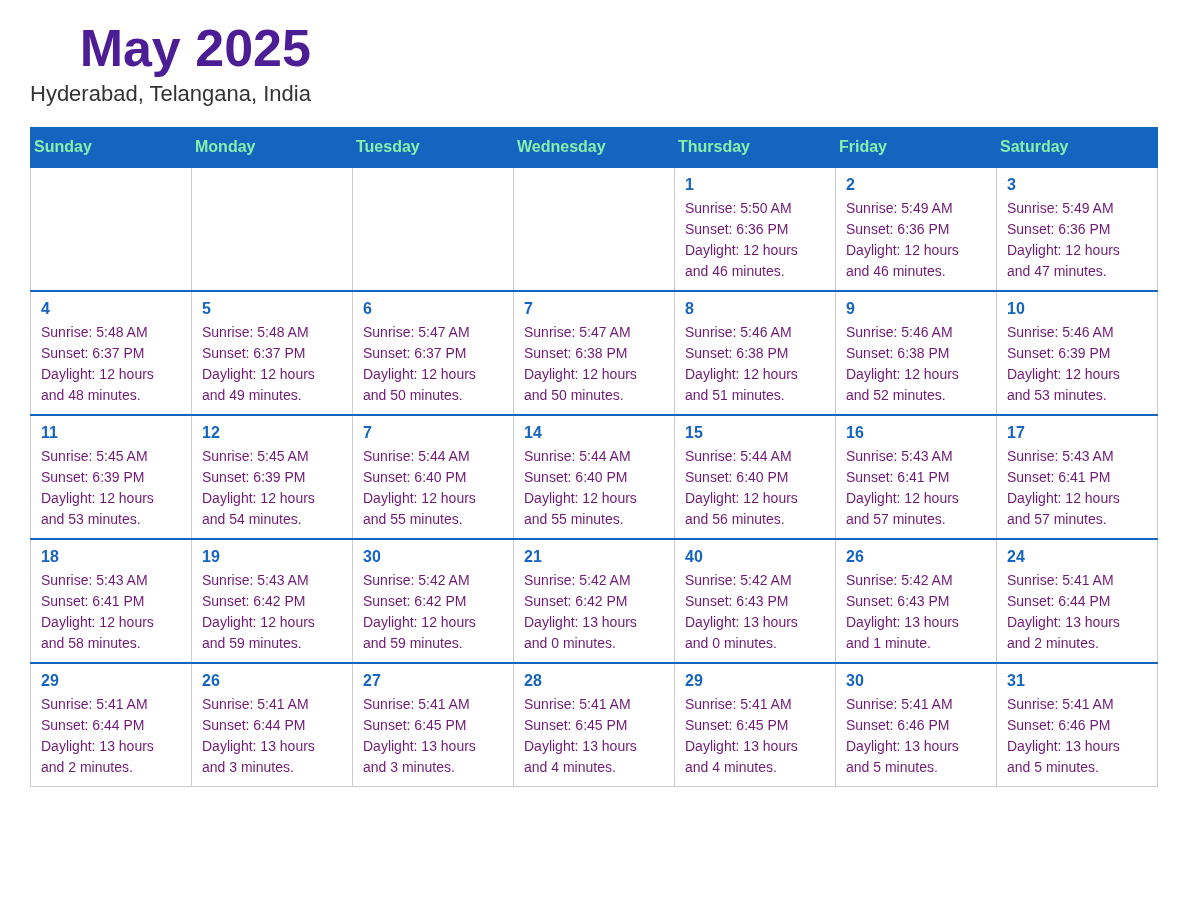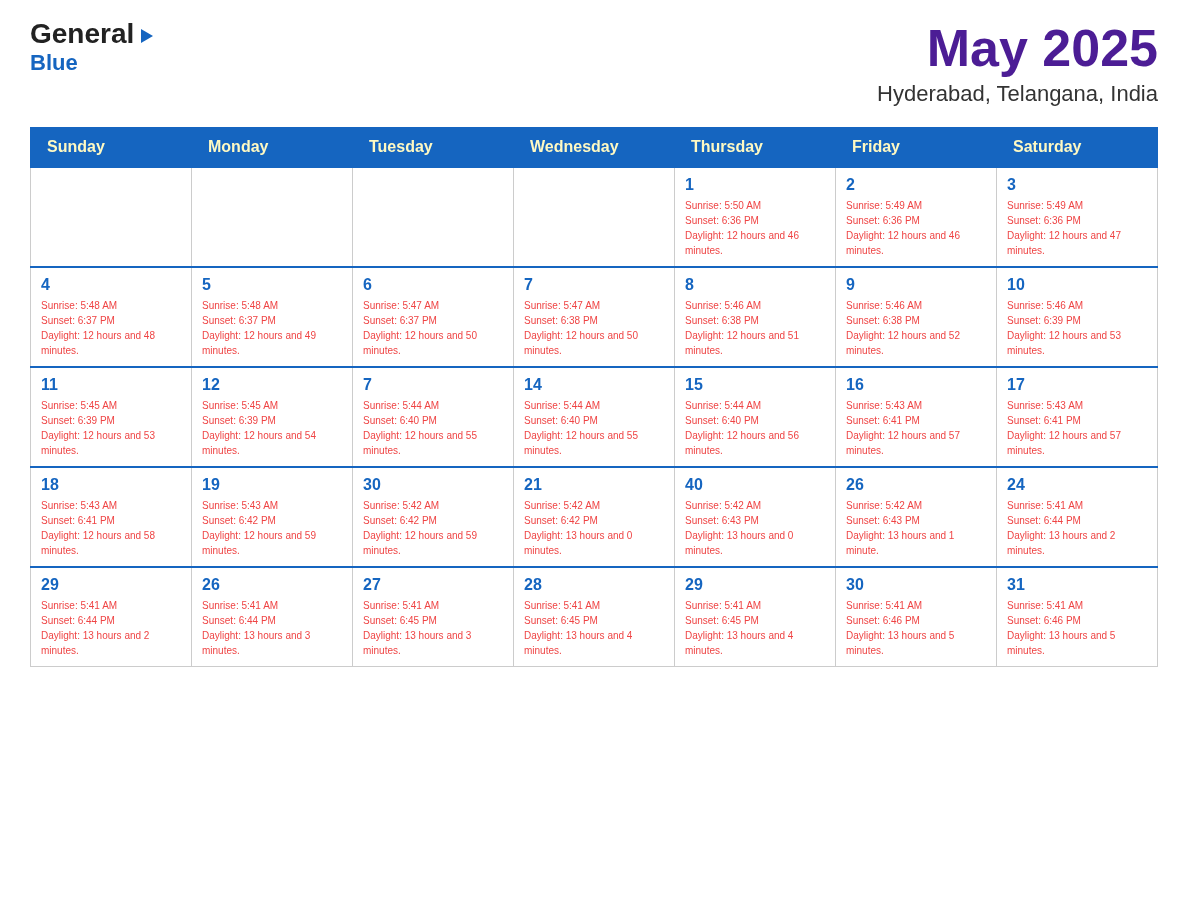--- a/index.html
+++ b/index.html
@@ -41,34 +41,33 @@
     .month-title {
       font-size: 52px;
       font-weight: bold;
       color: #4c1d95;
       line-height: 1.1;
     }
     .location-title {
       font-size: 22px;
       color: #333;
       margin-top: 4px;
-      margin-left: 16px;
     }
     .calendar {
       width: 100%;
       border-collapse: collapse;
       border: 1px solid #ccc;
     }
     .calendar th {
       background-color: #1565c0;
-      color: #fef9c3;
+      color: #86efac;
       font-size: 16px;
       font-weight: bold;
       text-align: left;
-      padding: 10px 16px;
+      padding: 10px 3px;
       border: 1px solid #1565c0;
     }
     .calendar td {
       vertical-align: top;
       border: 1px solid #ccc;
       padding: 8px 10px;
       width: 14.28%;
       min-height: 90px;
       font-size: 13px;
       color: #333;
@@ -77,44 +76,32 @@
       background: #fff;
     }
     .day-number {
       font-size: 16px;
       font-weight: bold;
       color: #1565c0;
       display: block;
       margin-bottom: 4px;
     }
     .day-info {
-      font-size: 10px;
+      font-size: 14px;
       line-height: 1.5;
-      color: #ef4444;
+      color: #701a75;
     }
     tr.week-row td {
       border-top: 2px solid #1565c0;
     }
   </style>
 </head>
 <body>
 
 <div class="header-area">
-  <div class="logo">
-    <div class="logo-general">
-      <span>General</span><span style="display:inline-block;margin-left:3px;vertical-align:middle;">
-        <svg width="18" height="18" viewBox="0 0 18 18">
-            <polygon points="4,2 16,9 4,16" fill="#1565c0"></polygon>
-          </svg>
-      </span>
-    </div>
-    <div class="logo-blue">
-      <span>Blue</span>
-    </div>
-  </div>
   <div class="title-area">
     <div class="month-title">May 2025</div>
     <div class="location-title">Hyderabad, Telangana, India</div>
   </div>
 </div>
 
 <table class="calendar">
   <thead>
     <tr>
     <th>Sunday</th>

